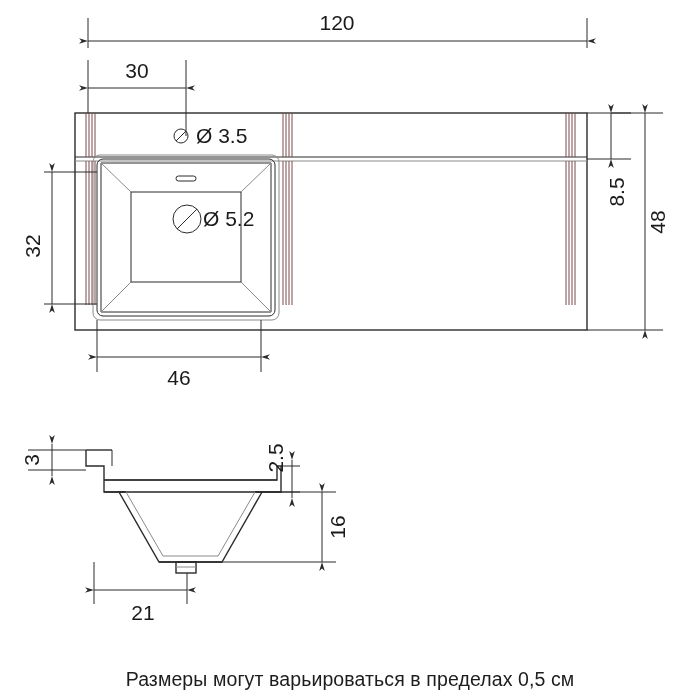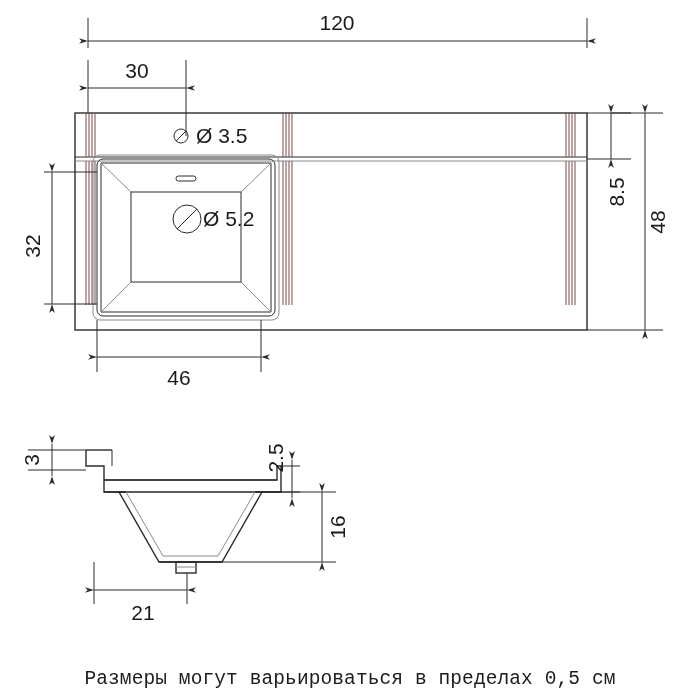--- a/index.html
+++ b/index.html
@@ -31,21 +31,21 @@
     font-size: 21px;
     fill: #1a1a1a;
   }
   .note {
     position: absolute;
     left: 0;
     top: 668px;
     width: 700px;
     text-align: center;
     font-size: 19.5px;
-    font-family: Liberation Mono, monospace;
+    font-family: Liberation Sans, sans-serif;
     color: #1d1d1d;
     letter-spacing: 0.1px;
   }
   .ln {
     stroke: #2b2b2b;
     fill: none;
   }
   .thin {
     stroke-width: 1;
   }

